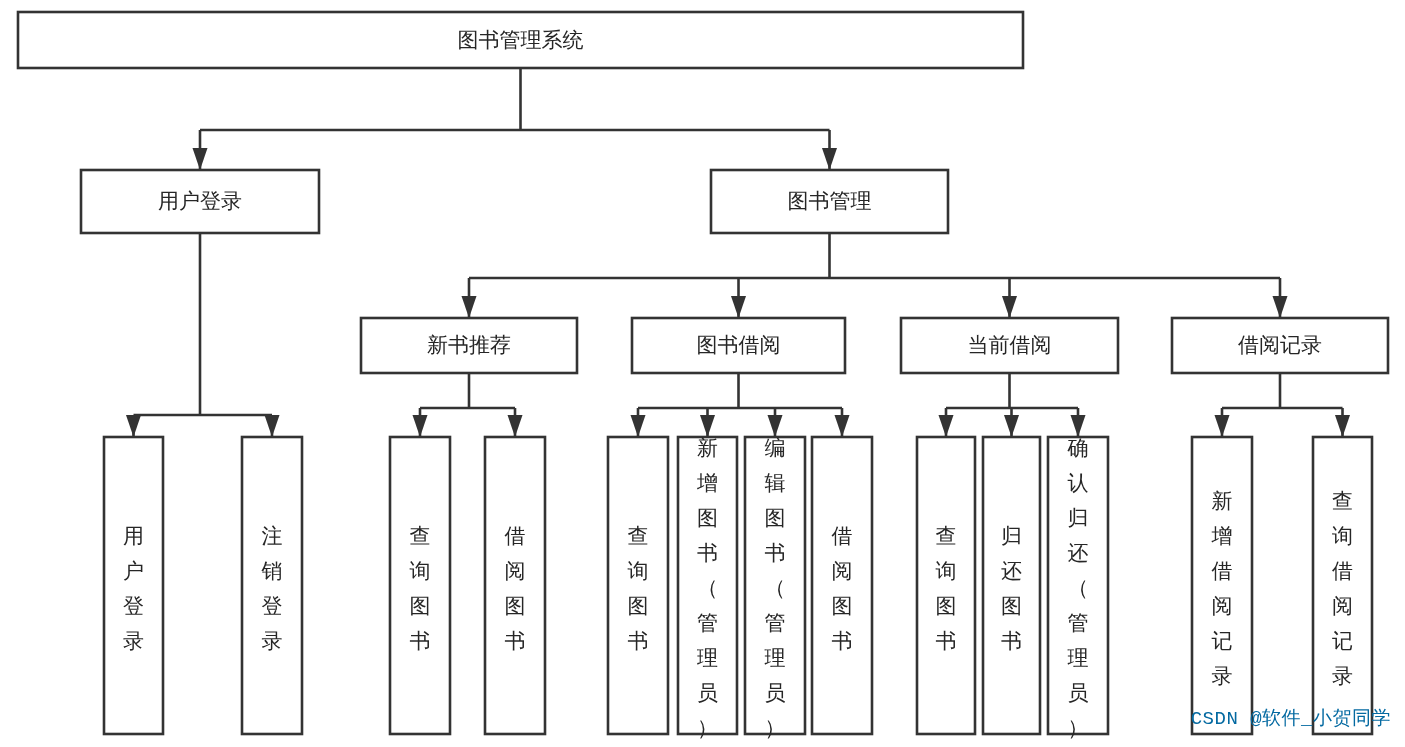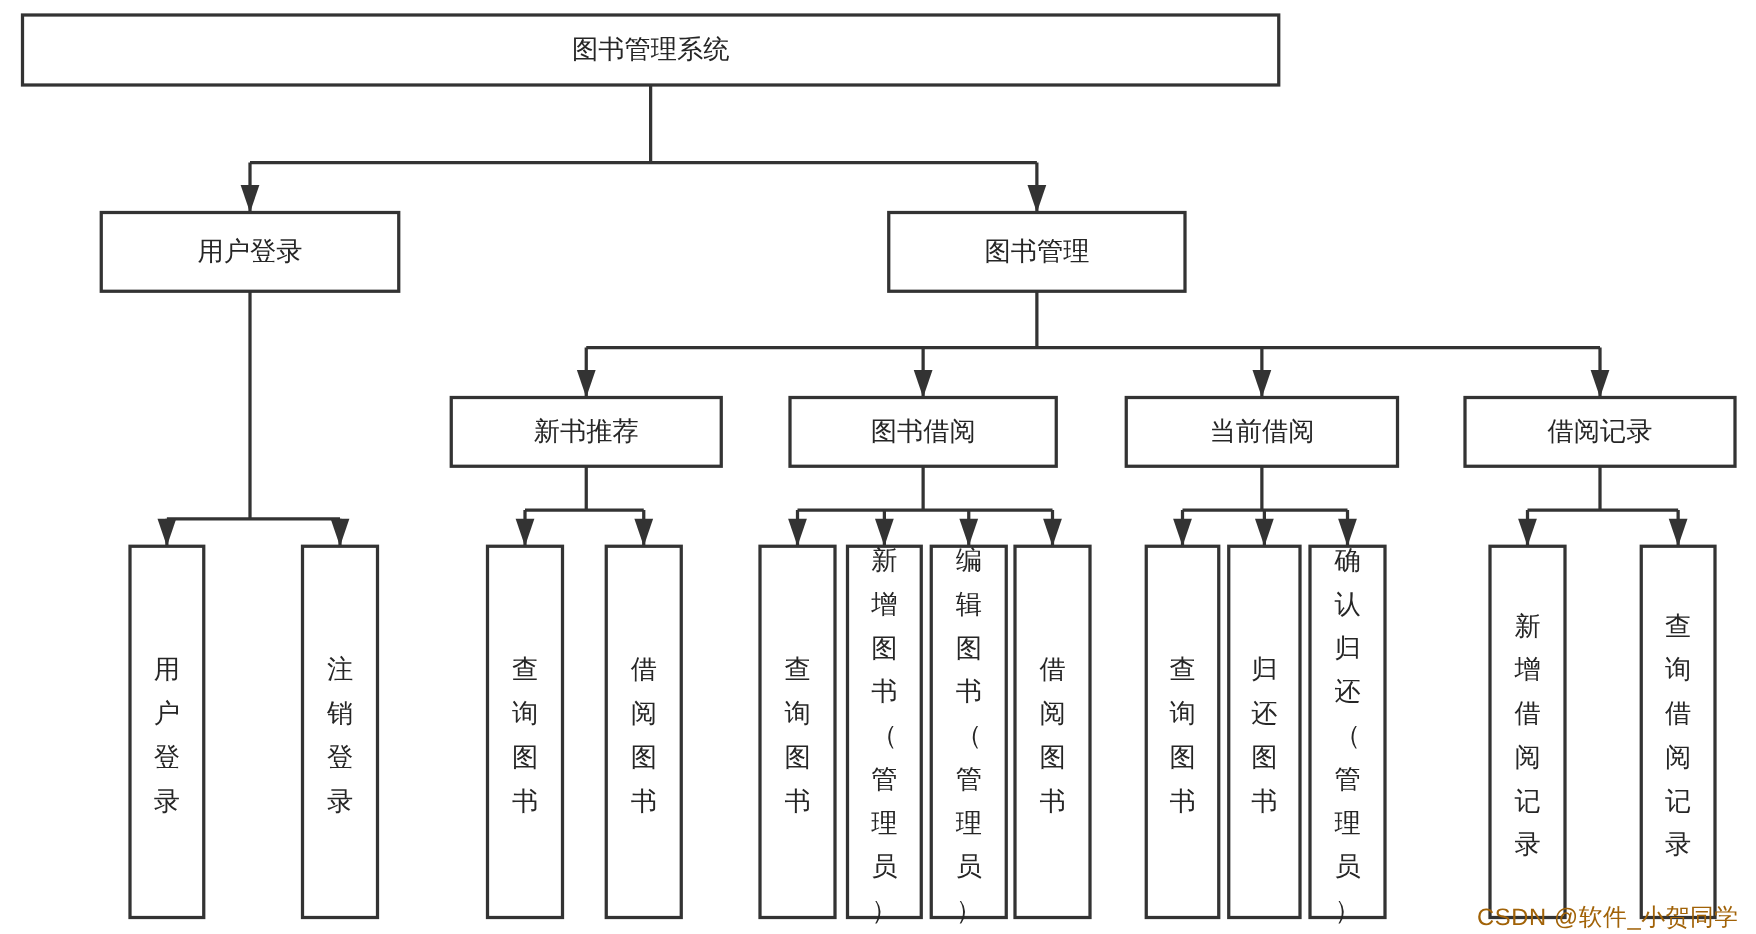--- a/index.html
+++ b/index.html
@@ -50,24 +50,24 @@
   }
   .node-label-v {
     font-family: "Liberation Sans", "DejaVu Sans", sans-serif;
     font-size: 21px;
     fill: #262626;
     text-anchor: middle;
   }
   .watermark {
     position: absolute;
     right: 14px;
-    bottom: 0;
-    font-family: Liberation Sans, sans-serif;
+    bottom: 16px;
+    font-family: Liberation Mono, monospace;
     font-size: 19px;
-    color: #a16207;
+    color: #0369a1;
     letter-spacing: 0.5px;
     white-space: nowrap;
     user-select: none;
   }
 </style>
 </head>
 <body>
 
 <div id="diagram-root">
   <svg class="diagram-canvas" id="canvas" viewBox="0 0 1405 747">

